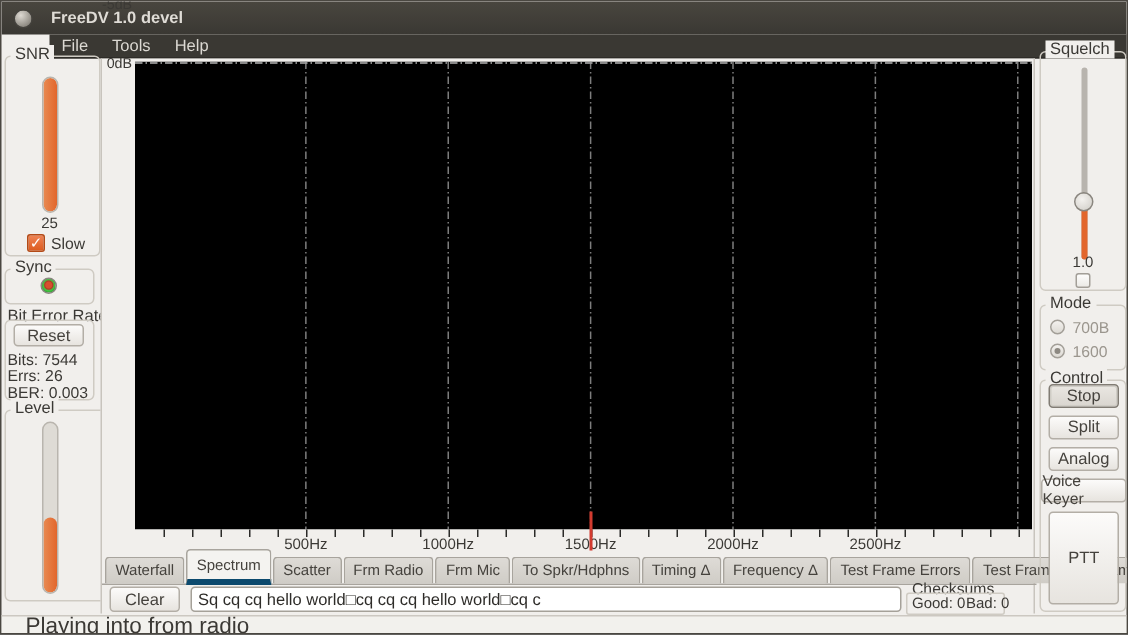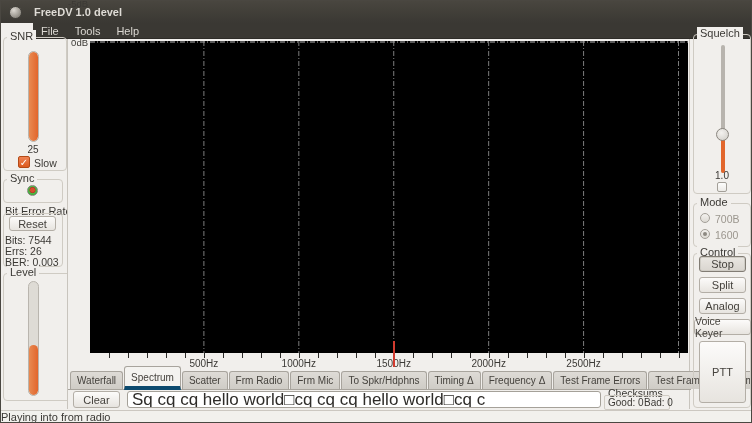--- a/index.html
+++ b/index.html
@@ -59,23 +59,23 @@
   .marker{position:absolute;width:2px;background:#d23b2f;z-index:5;}
   
   .tabstrip{position:absolute;left:0;top:330px;width:623px;height:21px;display:flex;
     align-items:flex-end;border-bottom:1px solid #a8a49d;padding-left:2px;}
   .tab{background:linear-gradient(#dedbd6,#cfccc6);border:1px solid #a8a49d;border-bottom:none;
     border-radius:3px 3px 0 0;padding:3px 6px 3px 6px;font-size:10px;color:#45423d;margin-right:1px;
     white-space:nowrap;}
   .tab.active{background:#f4f3f0;padding-top:5px;position:relative;top:1px;border-bottom:4px solid #0c4a6e;}
   
   .textfield{position:absolute;background:#fff;border:1px solid #a5a199;border-radius:3px;
-    font-size:17px;color:#2e2c29;padding:1px 4px;font-family:"Liberation Sans","DejaVu Sans",sans-serif;}
+    font-size:11px;color:#2e2c29;padding:1px 4px;font-family:"Liberation Sans","DejaVu Sans",sans-serif;}
   .statusbar{position:absolute;left:0;top:409px;width:100%;height:14px;background:#f2f1ed;
-    border-top:1px solid #ccc8c1;font-size:11px;color:#3b3935;padding-left:0;line-height:13px;}
+    border-top:1px solid #ccc8c1;font-size:15px;color:#3b3935;padding-left:16px;line-height:13px;}
   .led{position:absolute;width:11px;height:11px;border-radius:50%;border:1px solid #8a867f;
     background:radial-gradient(circle at 50% 45%,#d84e2e 0 30%,#b03a24 40%,#45c545 55%,#2a9e2a 80%,#1d7a1d 100%);}
   .smalltext{position:absolute;font-size:10.5px;color:#3b3935;white-space:nowrap;}
 </style>
 </head>
 <body>
 
 <div class="window">
 
   <div class="titlebar">

